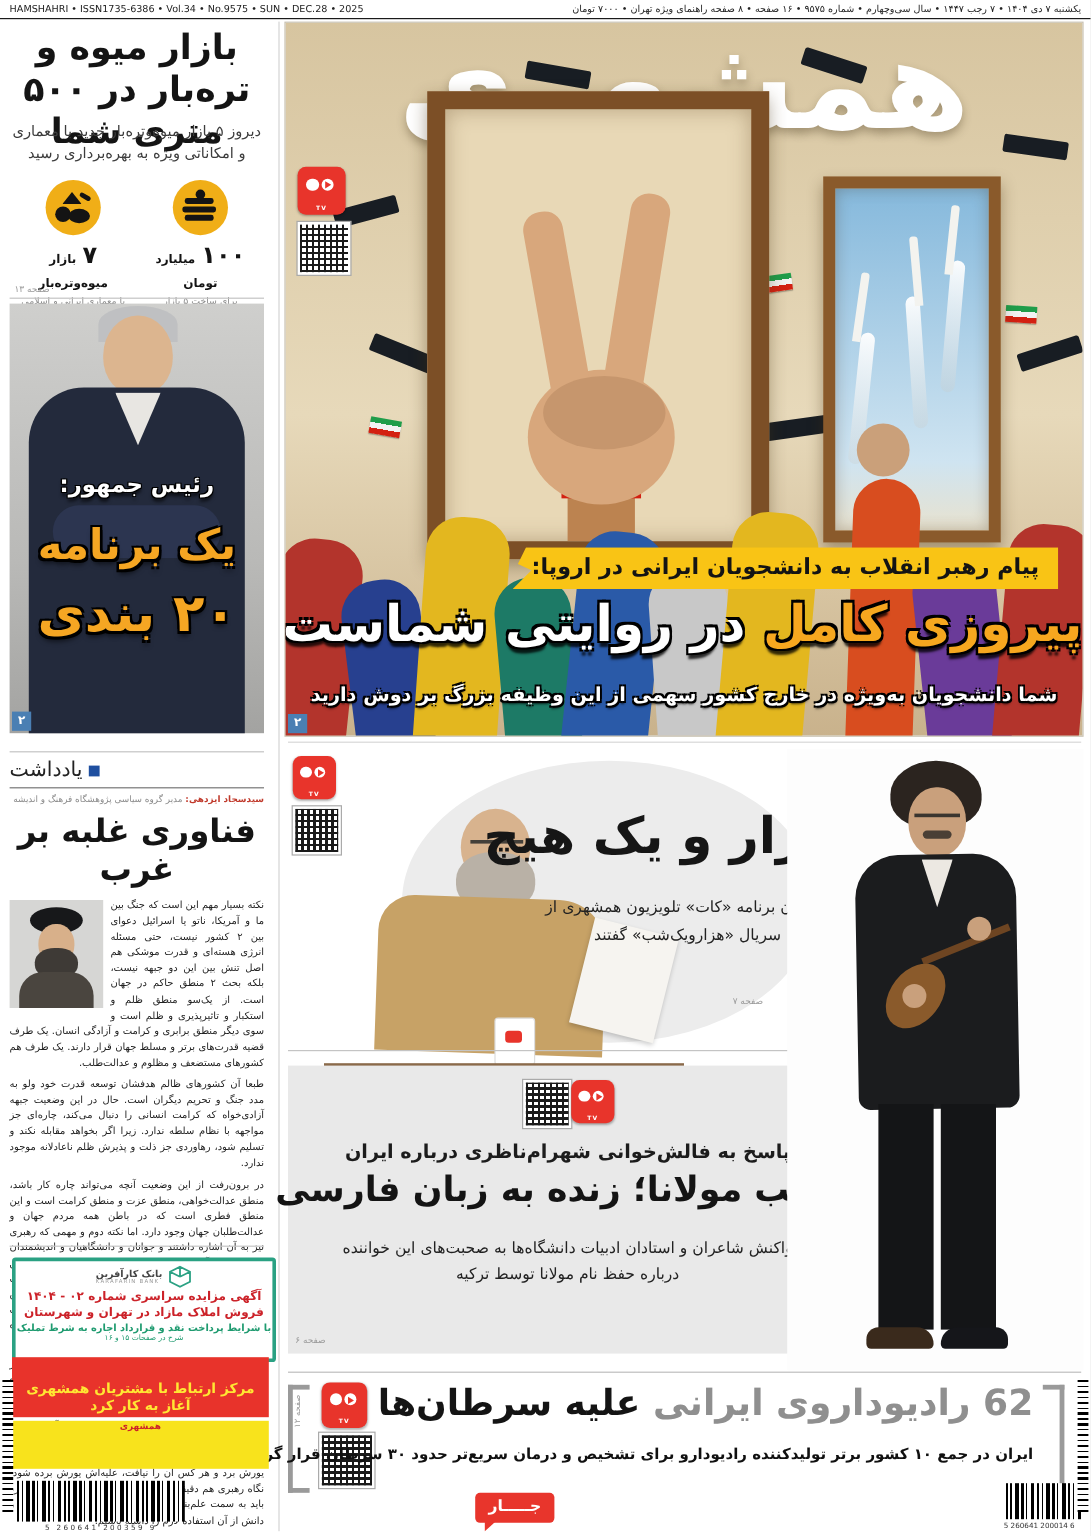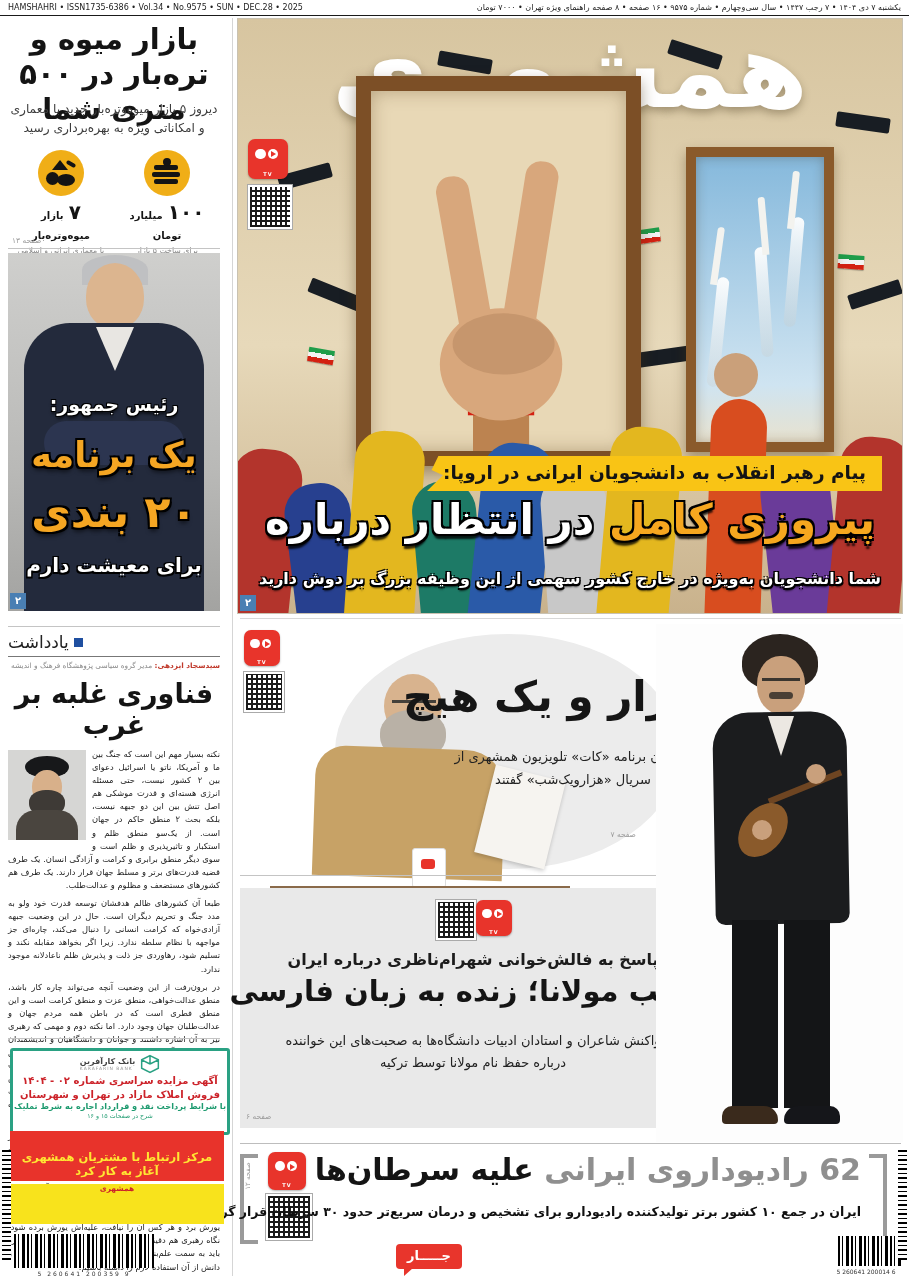--- a/index.html
+++ b/index.html
@@ -215,21 +215,20 @@
 
   <div class="abs president">
     <div class="abs p-hair"></div>
     <div class="abs p-head"></div>
     <div class="abs p-suit"></div>
     <div class="abs p-shirt"></div>
     <div class="abs p-arms"></div>
     <div class="abs ph-l1 rtl c">یک برنامه</div>
     <div class="abs ph-kicker rtl c">رئیس جمهور:</div>
     <div class="abs ph-l2 rtl c">۲۰ بندی</div>
-    <div class="abs ph-l3 rtl c">برای معیشت دارم</div>
     <div class="abs badge" style="left:2px;bottom:2px;">۲</div>
   </div>
 
   <div class="abs hero">
     <div class="abs masthead rtl">همشهری</div>
 
     <div class="cap" style="left:40px;top:150px;transform:rotate(-15deg);"></div>
     <div class="cap" style="left:200px;top:36px;transform:rotate(10deg);"></div>
     <div class="cap" style="left:330px;top:176px;transform:rotate(-6deg);"></div>
     <div class="cap" style="left:430px;top:28px;transform:rotate(18deg);"></div>
@@ -282,21 +281,21 @@
       <span class="d1"></span>
         <span class="d2"></span>
         <span class="tri"></span>
       <span class="tvtxt">TV</span>
     </div>
     <div class="qr" style="left:10px;top:166px;width:40px;height:40px;"></div>
 
     <div class="abs kicker-banner rtl">پیام رهبر انقلاب به دانشجویان ایرانی در اروپا:</div>
     <div class="abs hero-h1 rtl c">
       <span class="hl-accent">پیروزی کامل</span>
-      <span class="hl-rest">در انتظار درباره</span>
+      <span class="hl-rest">در روایتی شماست</span>
     </div>
     <div class="abs hero-sub rtl c">شما دانشجویان به‌ویژه در خارج کشور سهمی از این وظیفه بزرگ بر دوش دارید</div>
     <div class="abs badge" style="left:2px;bottom:2px;">۲</div>
   </div>
 
   <div class="abs note rtl">
     <div class="hairline"></div>
     <div class="note-head">
       <span class="bluesq"></span>
       <span class="note-label">یادداشت</span>

